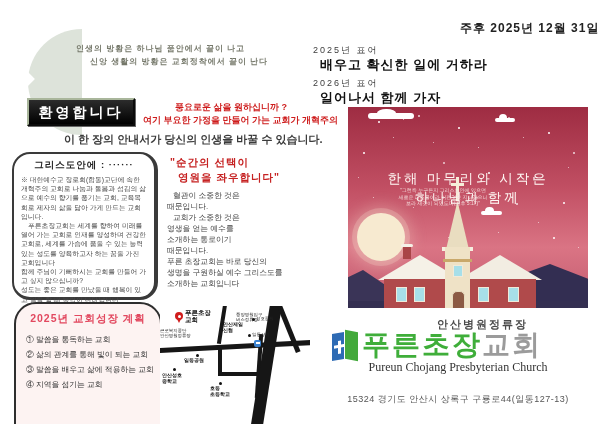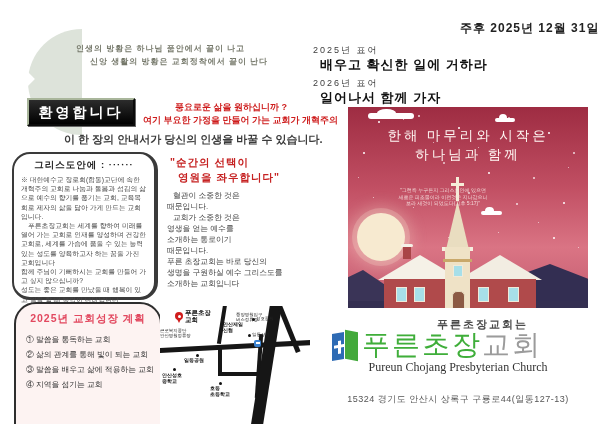--- a/index.html
+++ b/index.html
@@ -91,32 +91,32 @@
   .chimcap{left:53px;top:137px;width:12px;height:3px;background:#f5f1e7;border-radius:2px;}
   .tower{left:97px;top:140px;width:25px;height:61px;background:#efe2c6;}
   .towerband{left:95px;top:152px;width:29px;height:3px;background:#c9a86a;}
   .spire{left:96px;top:94px;width:27px;height:48px;background:#e9ddc0;clip-path:polygon(50% 0,92% 100%,8% 100%);}
   .spirebase{left:94px;top:140px;width:31px;height:4px;background:#f5efe0;}
   .crossV{left:108px;top:70px;width:3px;height:24px;background:#f6eed9;}
   .crossH{left:103px;top:76px;width:13px;height:3px;background:#f6eed9;}
   .win{position:absolute;width:9px;height:13px;background:#a7dfe9;border:1px solid #f0ead9;}
   .door{left:104px;top:184px;width:11px;height:17px;background:#8c5a44;border-radius:5px 5px 0 0;border:1px solid #e8dcc0;}
   .ptitle{width:240px;text-align:center;color:#fff8f4;font-family:"Liberation Serif",serif;
-          font-size:13.5px;letter-spacing:3px;white-space:nowrap;}
+          font-size:13.5px;letter-spacing:3px;white-space:nowrap;margin-top:43px;}
   .pt1{left:0;top:20px;} .pt2{left:0;top:39px;}
   .verse{left:30px;top:80px;width:130px;text-align:center;color:#f3d9d9;font-size:5px;line-height:6.5px;}
 
   
   .logoicon{left:331px;top:329px;width:30px;height:34px;}
   .logoL{position:absolute;left:1px;top:4px;width:12px;height:27px;background:#2e6bb4;transform:skewY(-10deg);}
   .logoR{position:absolute;left:14px;top:2px;width:13px;height:29px;background:#43a93b;transform:skewY(10deg);}
   .lcV{position:absolute;left:6px;top:8px;width:3px;height:13px;background:#fff;}
   .lcH{position:absolute;left:2px;top:12px;width:11px;height:3px;background:#fff;}
   .denom{left:437px;top:317px;font-size:11px;font-weight:bold;color:#4a4a4a;letter-spacing:2px;}
-  .bigname{left:362px;top:326px;font-size:28px;font-weight:normal;letter-spacing:2px;white-space:nowrap;}
+  .bigname{left:362px;top:326px;font-size:28px;font-weight:bold;letter-spacing:2px;white-space:nowrap;}
   .bigname .g{color:#3fae3a;} .bigname .gr{color:#9b9b9b;}
   .engname{left:326px;top:360px;width:264px;text-align:center;font-family:"Liberation Serif",serif;
            font-size:12px;color:#333;}
   .pastor{left:326px;top:375px;width:264px;text-align:center;font-size:11.5px;font-weight:bold;
           letter-spacing:4px;color:#222;}
   .addr{left:322px;top:393px;width:272px;text-align:center;font-size:9px;color:#555;letter-spacing:0.5px;}
 </style>
 </head>
 <body>
 
@@ -245,18 +245,18 @@
     </div>
   </div>
 
   <div class="abs logoicon">
     <div class="logoL">
       <div class="lcV"></div>
       <div class="lcH"></div>
     </div>
     <div class="logoR"></div>
   </div>
-  <div class="abs denom">푸른초장교회는</div>
+  <div class="abs denom">안산병원정류장</div>
   <div class="abs bigname"><span class="g">푸른초장</span><span class="gr">교회</span></div>
   <div class="abs engname">Pureun Chojang Presbyterian Church</div>
   <div class="abs addr">15324 경기도 안산시 상록구 구룡로44(일동127-13)</div>
 
 </div>
 
 </body></html>

